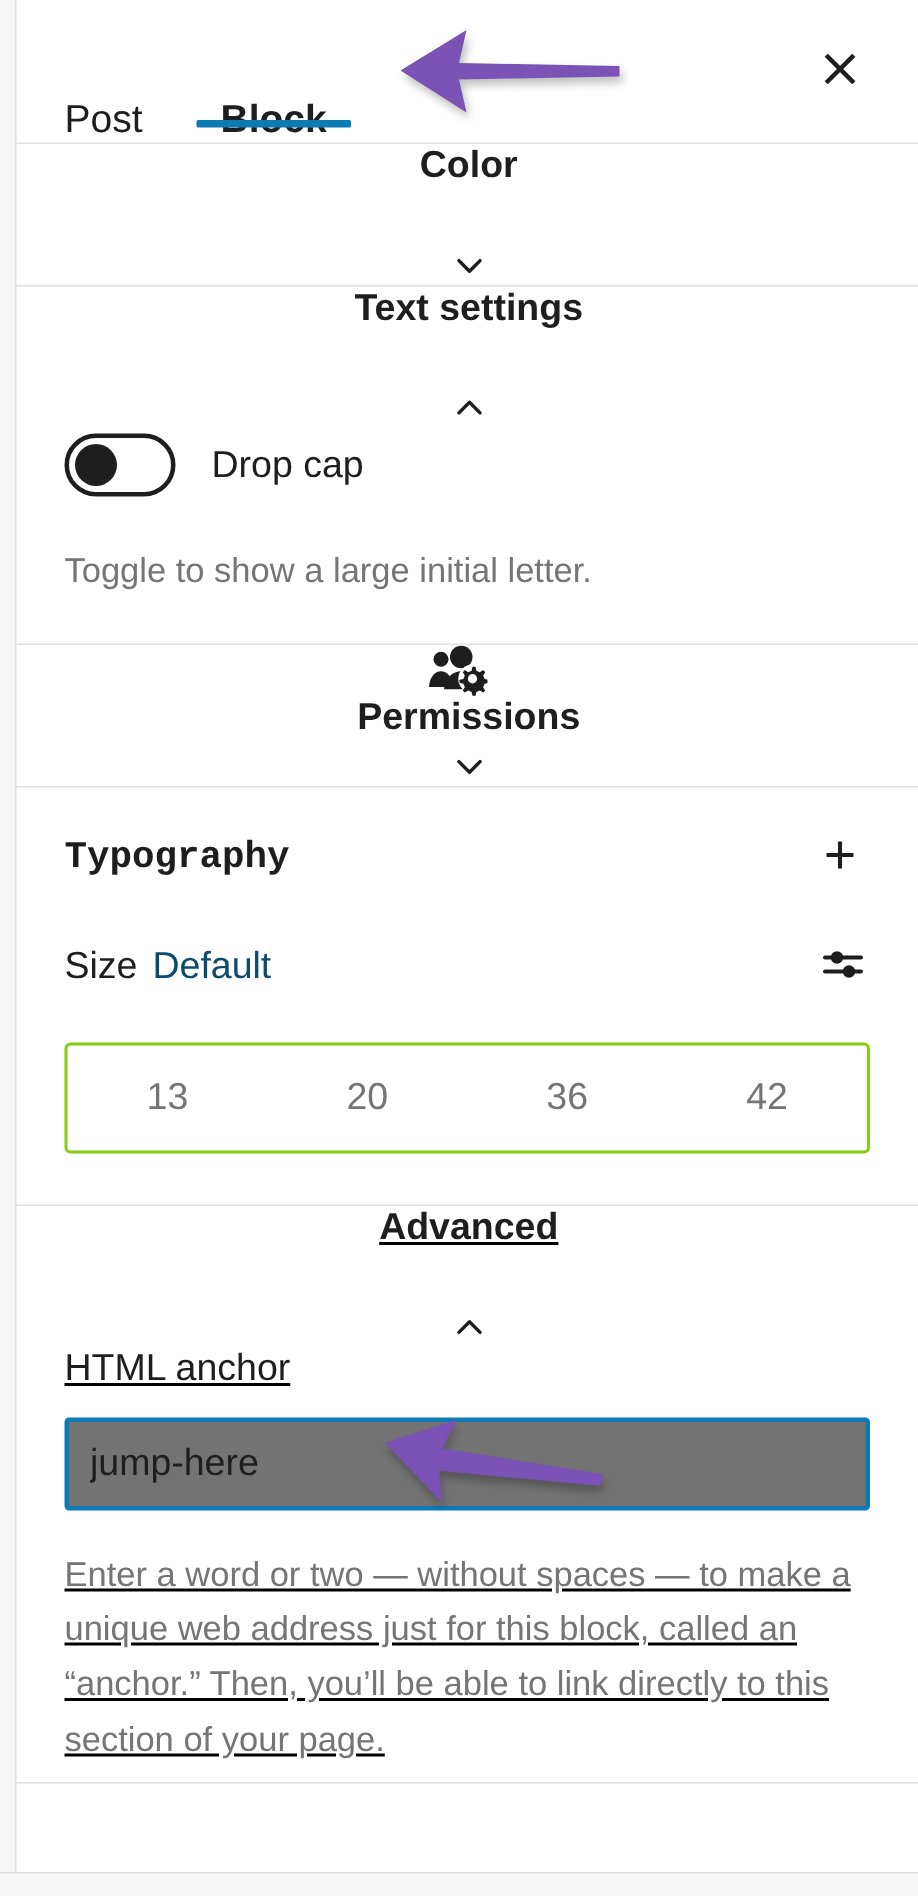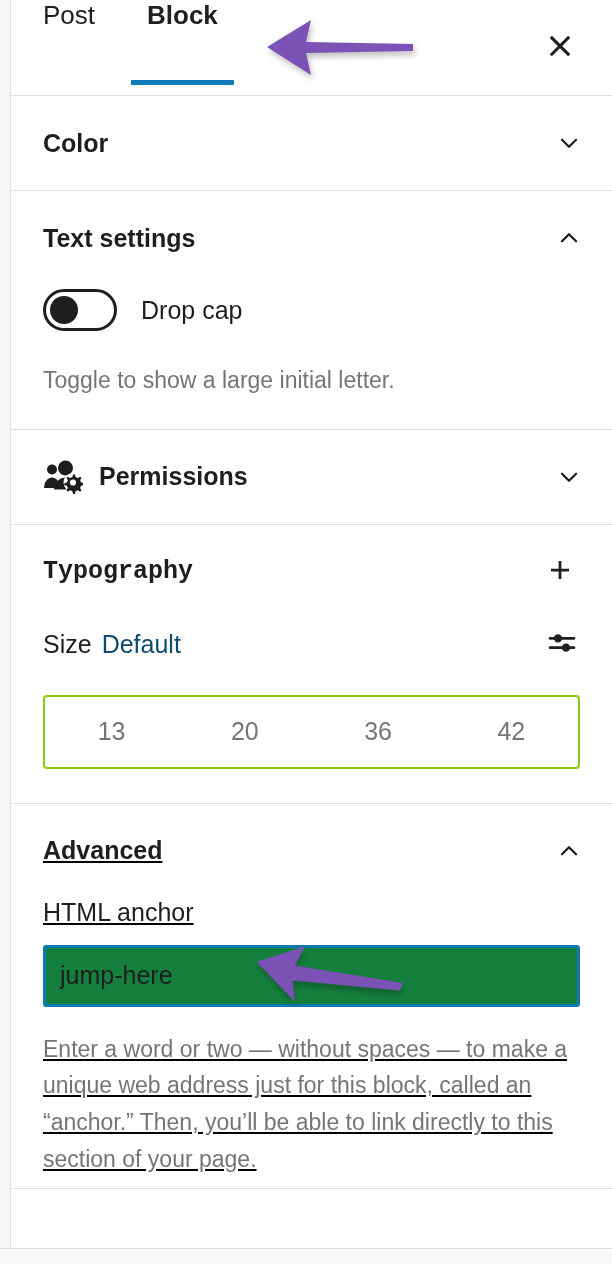--- a/index.html
+++ b/index.html
@@ -49,21 +49,21 @@
     align-items: center;
     border-bottom: 1px solid #e0e0e0;
   }
 
   .tabs { display: flex; height: 100%; align-items: center; }
 
   .tab {
     position: relative;
     height: 100%;
     display: flex;
-    align-items: flex-start;
+    align-items: flex-end;
     padding: 0 26px;
     font-size: 26px;
     color: #1e1e1e;
     background: none;
     border: none;
     font-family: "Liberation Sans", sans-serif;
     cursor: pointer;
   }
   .tab.first { padding-left: 32px; }
   .tab.active { font-weight: 700; }
@@ -94,20 +94,21 @@
     height: 94px;
     display: flex;
     align-items: center;
     padding: 0 30px 0 32px;
     background: none;
     border: none;
     width: 100%;
     cursor: pointer;
     font-family: "Liberation Sans", sans-serif;
     text-align: left;
+    flex-direction: column;
   }
   .section-title {
     font-size: 25px;
     font-weight: 700;
     color: #1e1e1e;
     flex: 1;
   }
   .section-head .lead-icon {
     display: inline-flex;
     align-items: center;
@@ -211,21 +212,21 @@
   .anchor-input {
     width: 100%;
     height: 62px;
     border: 3px solid #0b7ab5;
     border-radius: 3px;
     font-family: "Liberation Sans", sans-serif;
     font-size: 25px;
     color: #1e1e1e;
     padding: 0 14px;
     outline: none;
-    background: #15803d;
+    background: #737373;
   }
   .anchor-help {
     margin-top: 24px;
     font-size: 23px;
     line-height: 1.6;
     color: #757575;
   }
 
   
   .arrow { position: absolute; pointer-events: none; }

